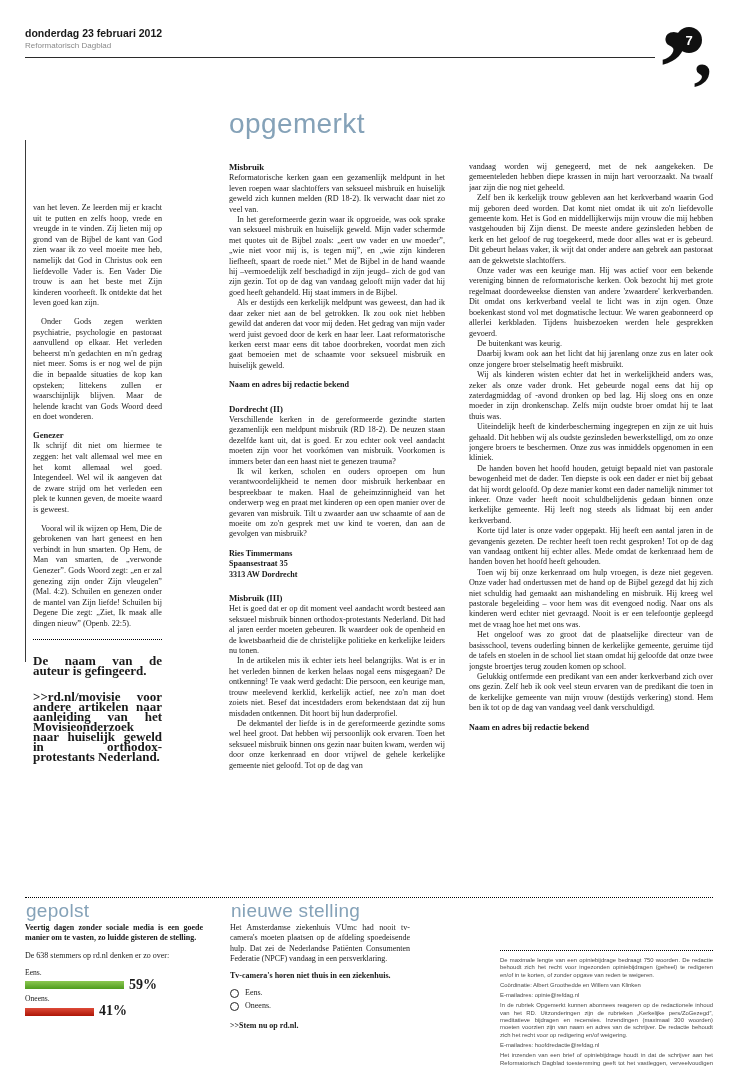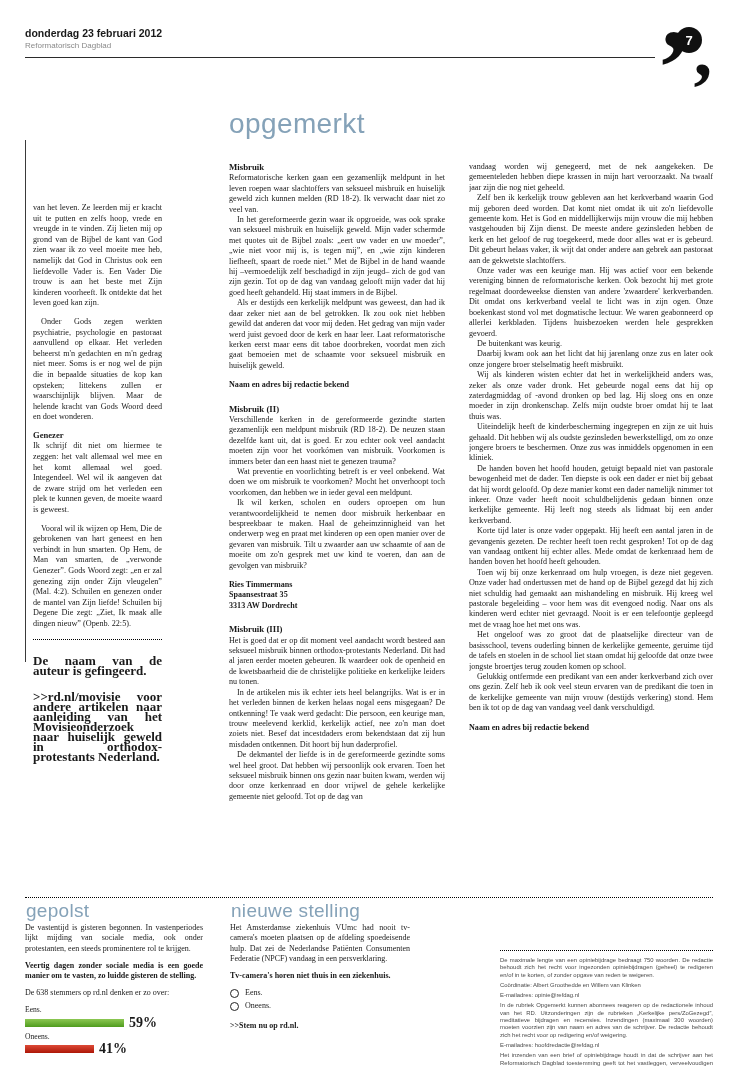--- a/index.html
+++ b/index.html
@@ -94,23 +94,22 @@
 
   <div class="col col1">
     <section class="letter">
       <h2>Misbruik</h2>
       <p>Reformatorische kerken gaan een gezamenlijk meldpunt in het leven roepen waar slachtoffers van seksueel misbruik en huiselijk geweld zich kunnen melden (RD 18-2). Ik verwacht daar niet zo veel van.</p>
       <p>In het gereformeerde gezin waar ik opgroeide, was ook sprake van seksueel misbruik en huiselijk geweld. Mijn vader schermde met quotes uit de Bijbel zoals: „eert uw vader en uw moeder”, „wie niet voor mij is, is tegen mij”, en „wie zijn kinderen liefheeft, spaart de roede niet.” Met de Bijbel in de hand waande hij –vermoedelijk zelf beschadigd in zijn jeugd– zich de god van zijn gezin. Tot op de dag van vandaag gelooft mijn vader dat hij goed heeft gehandeld. Hij staat immers in de Bijbel.</p>
       <p>Als er destijds een kerkelijk meldpunt was geweest, dan had ik daar zeker niet aan de bel getrokken. Ik zou ook niet hebben gewild dat anderen dat voor mij deden. Het gedrag van mijn vader werd juist gevoed door de kerk en haar leer. Laat reformatorische kerken eerst maar eens dit taboe doorbreken, voordat men zich gaat bemoeien met de schaamte voor seksueel misbruik en huiselijk geweld.</p>
       <p class="sig">Naam en adres bij redactie bekend</p>
     </section>
     <section class="letter">
-      <h2>Misbruik (II)</h2>
+      <h2>Dordrecht (II)</h2>
       <p>Verschillende kerken in de gereformeerde gezindte starten gezamenlijk een meldpunt misbruik (RD 18-2). De neuzen staan dezelfde kant uit, dat is goed. Er zou echter ook veel aandacht moeten zijn voor het voorkómen van misbruik. Voorkomen is immers beter dan een haast niet te genezen trauma?</p>
-      <p>Wat preventie en voorlichting betreft is er veel onbekend. Wat doen we om misbruik te voorkomen? Mocht het onverhoopt toch voorkomen, dan hebben we in ieder geval een meldpunt.</p>
       <p>Ik wil kerken, scholen en ouders oproepen om hun verantwoordelijkheid te nemen door misbruik herkenbaar en bespreekbaar te maken. Haal de geheimzinnigheid van het onderwerp weg en praat met kinderen op een open manier over de gevaren van misbruik. Tilt u zwaarder aan uw schaamte of aan de moeite om zo'n gesprek met uw kind te voeren, dan aan de gevolgen van misbruik?</p>
       <p class="sigline first">Ries Timmermans</p>
       <p class="sigline">Spaansestraat 35</p>
       <p class="sigline">3313 AW Dordrecht</p>
     </section>
     <section class="letter">
       <h2>Misbruik (III)</h2>
       <p>Het is goed dat er op dit moment veel aandacht wordt besteed aan seksueel misbruik binnen orthodox-protestants Nederland. Dit had al jaren eerder moeten gebeuren. Ik waardeer ook de openheid en de kwetsbaarheid die de christelijke politieke en kerkelijke leiders nu tonen.</p>
       <p>In de artikelen mis ik echter iets heel belangrijks. Wat is er in het verleden binnen de kerken helaas nogal eens misgegaan? De ontkenning! Te vaak werd gedacht: Die persoon, een keurige man, trouw meelevend kerklid, kerkelijk actief, nee zo'n man doet zoiets niet. Besef dat incestdaders erom bekendstaan dat zij hun misdaden ontkennen. Dit hoort bij hun daderprofiel.</p>
       <p>De dekmantel der liefde is in de gereformeerde gezindte soms wel heel groot. Dat hebben wij persoonlijk ook ervaren. Toen het seksueel misbruik binnen ons gezin naar buiten kwam, werden wij door onze kerkenraad en door vrijwel de gehele kerkelijke gemeente niet geloofd. Tot op de dag van</p>
@@ -130,21 +129,20 @@
     <p>Toen wij bij onze kerkenraad om hulp vroegen, is deze niet gegeven. Onze vader had ondertussen met de hand op de Bijbel gezegd dat hij zich niet schuldig had gemaakt aan mishandeling en misbruik. Hij kreeg wel pastorale begeleiding – voor hem was dit evengoed nodig. Naar ons als kinderen werd echter niet gevraagd. Nooit is er een telefoontje gepleegd met de vraag hoe het met ons was.</p>
     <p>Het ongeloof was zo groot dat de plaatselijke directeur van de basisschool, tevens ouderling binnen de kerkelijke gemeente, geruime tijd de tafels en stoelen in de school liet staan omdat hij geloofde dat onze twee jongste broertjes terug zouden komen op school.</p>
     <p>Gelukkig ontfermde een predikant van een ander kerkverband zich over ons gezin. Zelf heb ik ook veel steun ervaren van de predikant die toen in de kerkelijke gemeente van mijn vrouw (destijds verkering) stond. Hem ben ik tot op de dag van vandaag veel dank verschuldigd.</p>
     <p class="sig">Naam en adres bij redactie bekend</p>
   </div>
 
   <div class="bottom">
 
     <div class="gepolst">
       <h1 class="b-title">gepolst</h1>
-      <p>De vastentijd is gisteren begonnen. In vastenperiodes lijkt mijding van sociale media, ook onder protestanten, een steeds prominentere rol te krijgen.</p>
       <p class="statement">Veertig dagen zonder sociale media is een goede manier om te vasten, zo luidde gisteren de stelling.</p>
       <p>De 638 stemmers op rd.nl denken er zo over:</p>
       <div class="poll">
         <div class="poll-label">Eens.</div>
         <div class="poll-line">
           <div class="poll-bar bar-eens" style="width: 59%;"></div>
           <span class="poll-pct">59%</span>
         </div>
         <div class="poll-label">Oneens.</div>
         <div class="poll-line">

